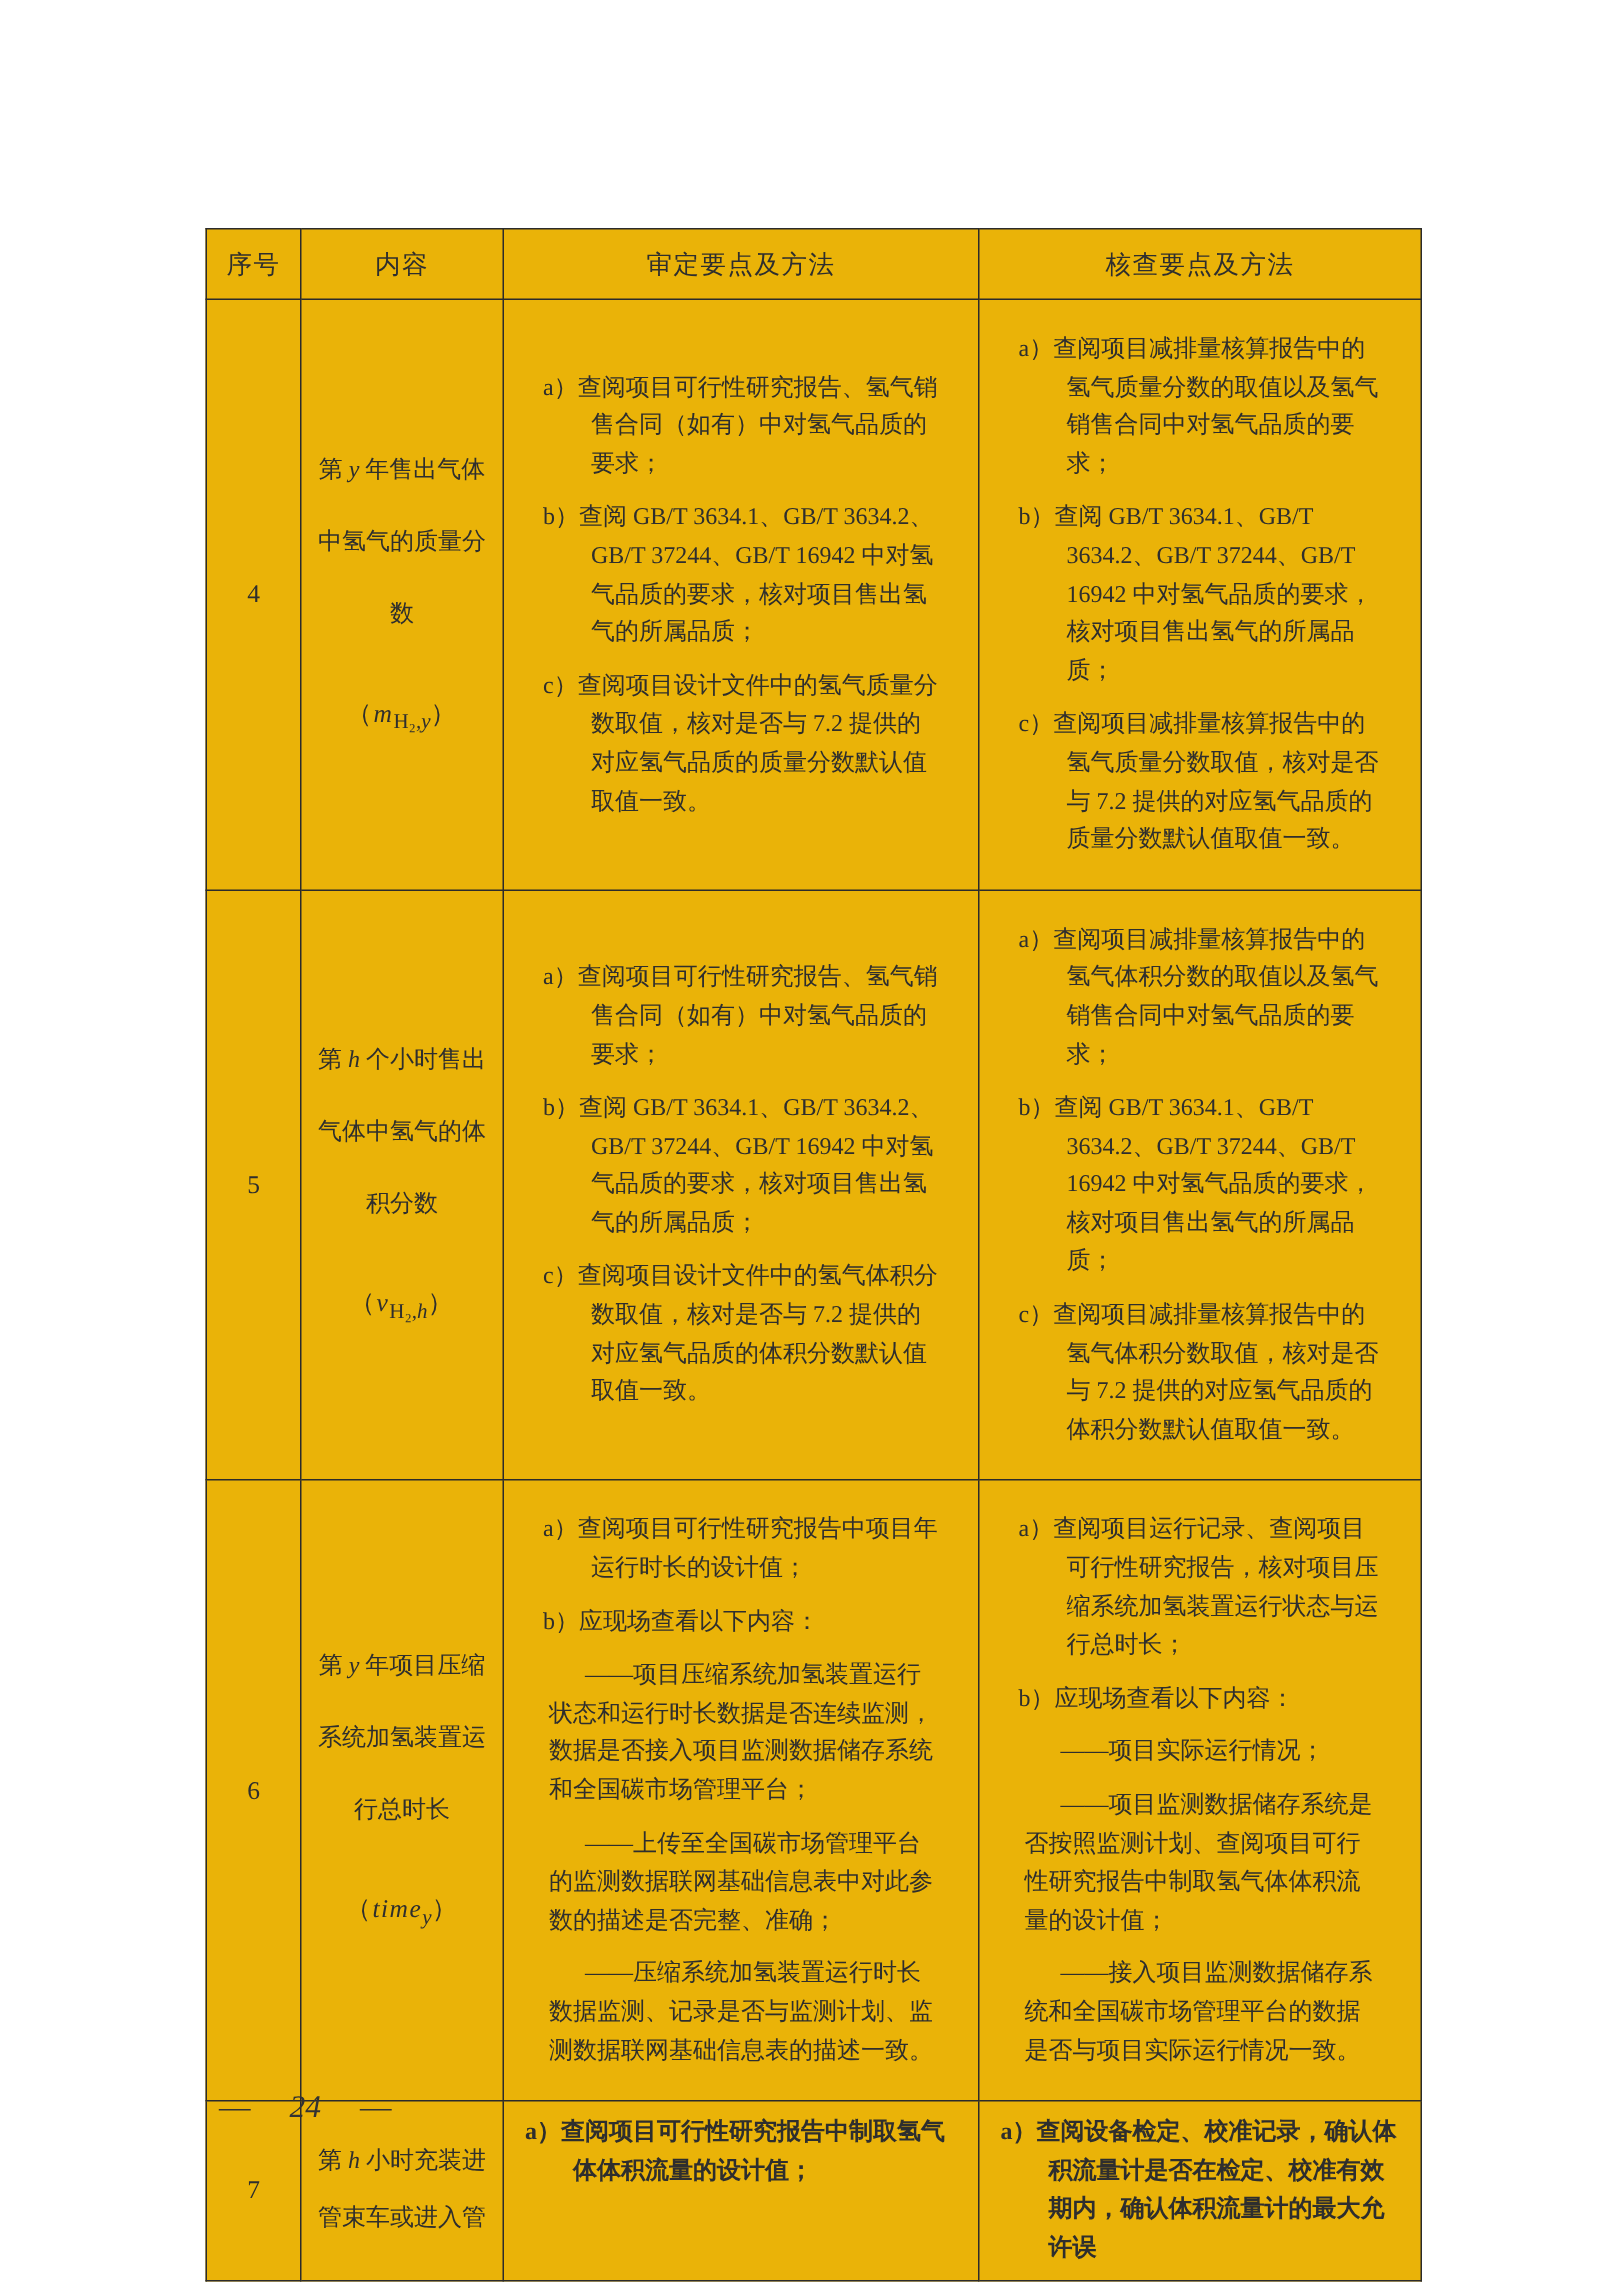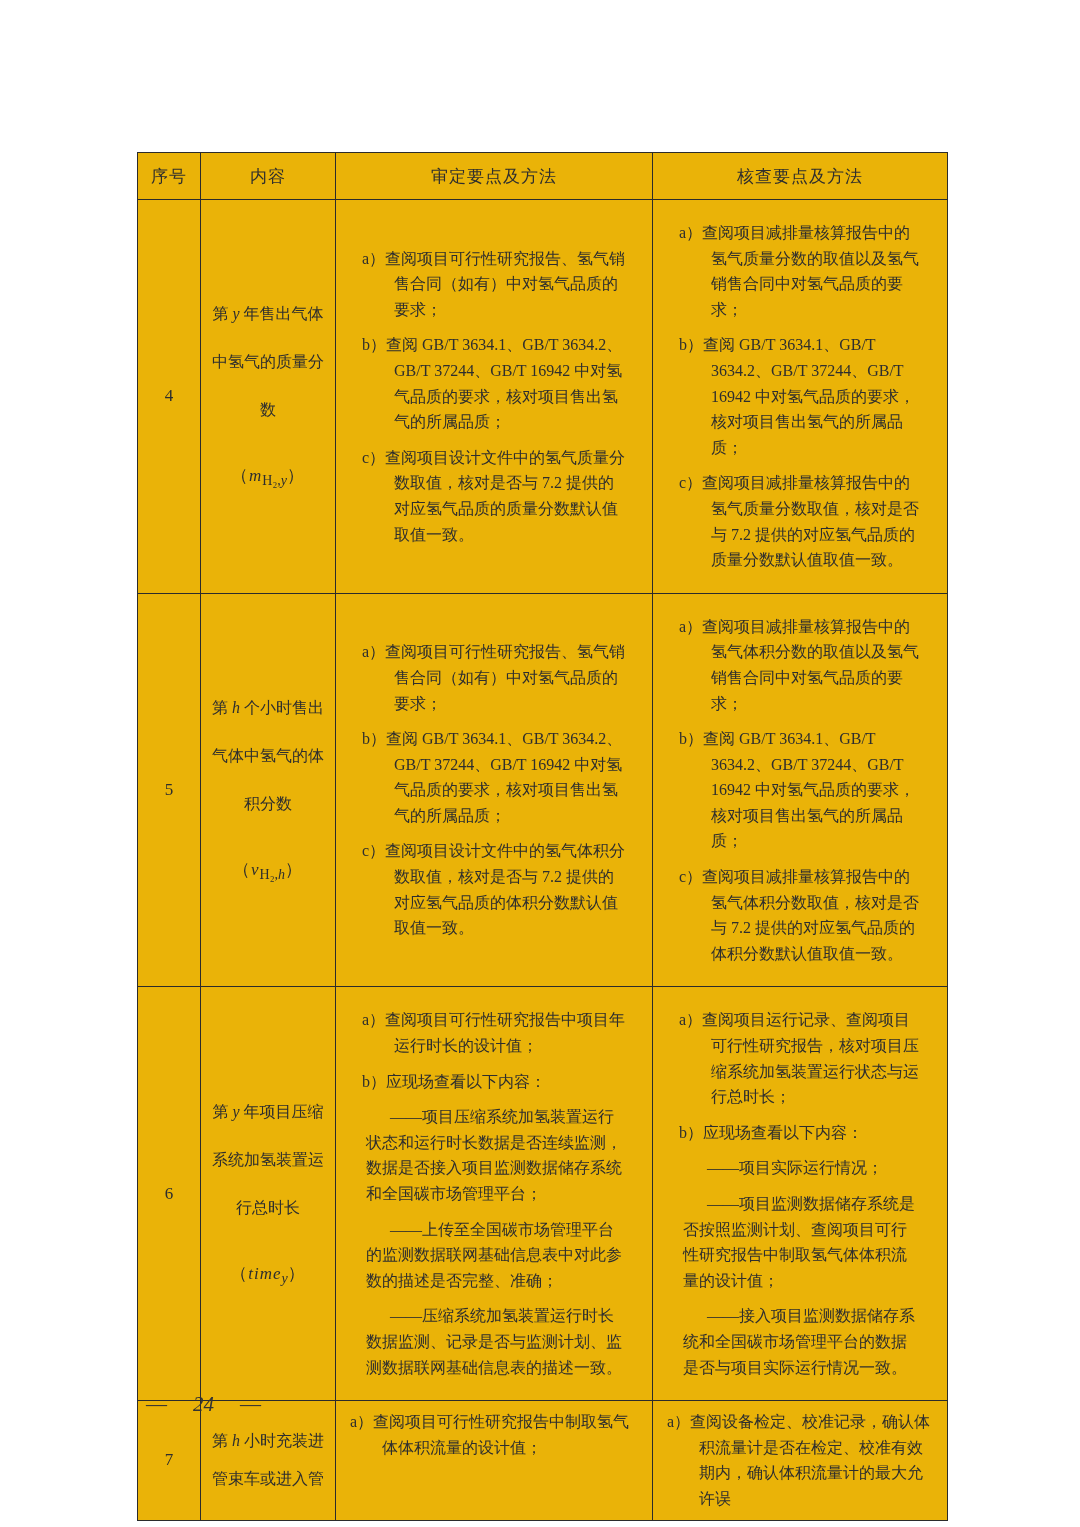--- a/index.html
+++ b/index.html
@@ -36,21 +36,21 @@
     padding:10px 12px 10px 14px;
   }
   p.li{margin:10px 12px;padding-left:2em;text-indent:-2em;}
   p.dash{margin:10px 16px;text-indent:1.5em;}
   p.plain{margin:4px 0;}
   tr.r-carry{height:70px;}
   tr.r-4{height:310px;}
   tr.r-5{height:319px;}
   tr.r-6{height:391px;}
   tr.r-7{height:80px;}
-  tr.r-7 td.list-cell{padding-top:4px;padding-bottom:4px;vertical-align:top;}
+  tr.r-7 td.list-cell{padding-top:4px;padding-bottom:4px;vertical-align:top;font-weight:bold;}
   tr.r-7 p.li{margin:4px 0;}
   tr.r-7 td.content-cell{line-height:2.4;text-align:center;}
   .cvar{font-style:italic;font-family:"Liberation Serif","DejaVu Serif",serif;}
   .formula{display:block;margin-top:16px;font-size:17px;letter-spacing:1px;}
   .formula i{font-style:italic;}
   .formula sub{font-size:14px;letter-spacing:0;}
   .page-footer{
     position:absolute;left:146px;top:1392px;
     font-size:21px;color:#333;display:flex;align-items:center;
   }

